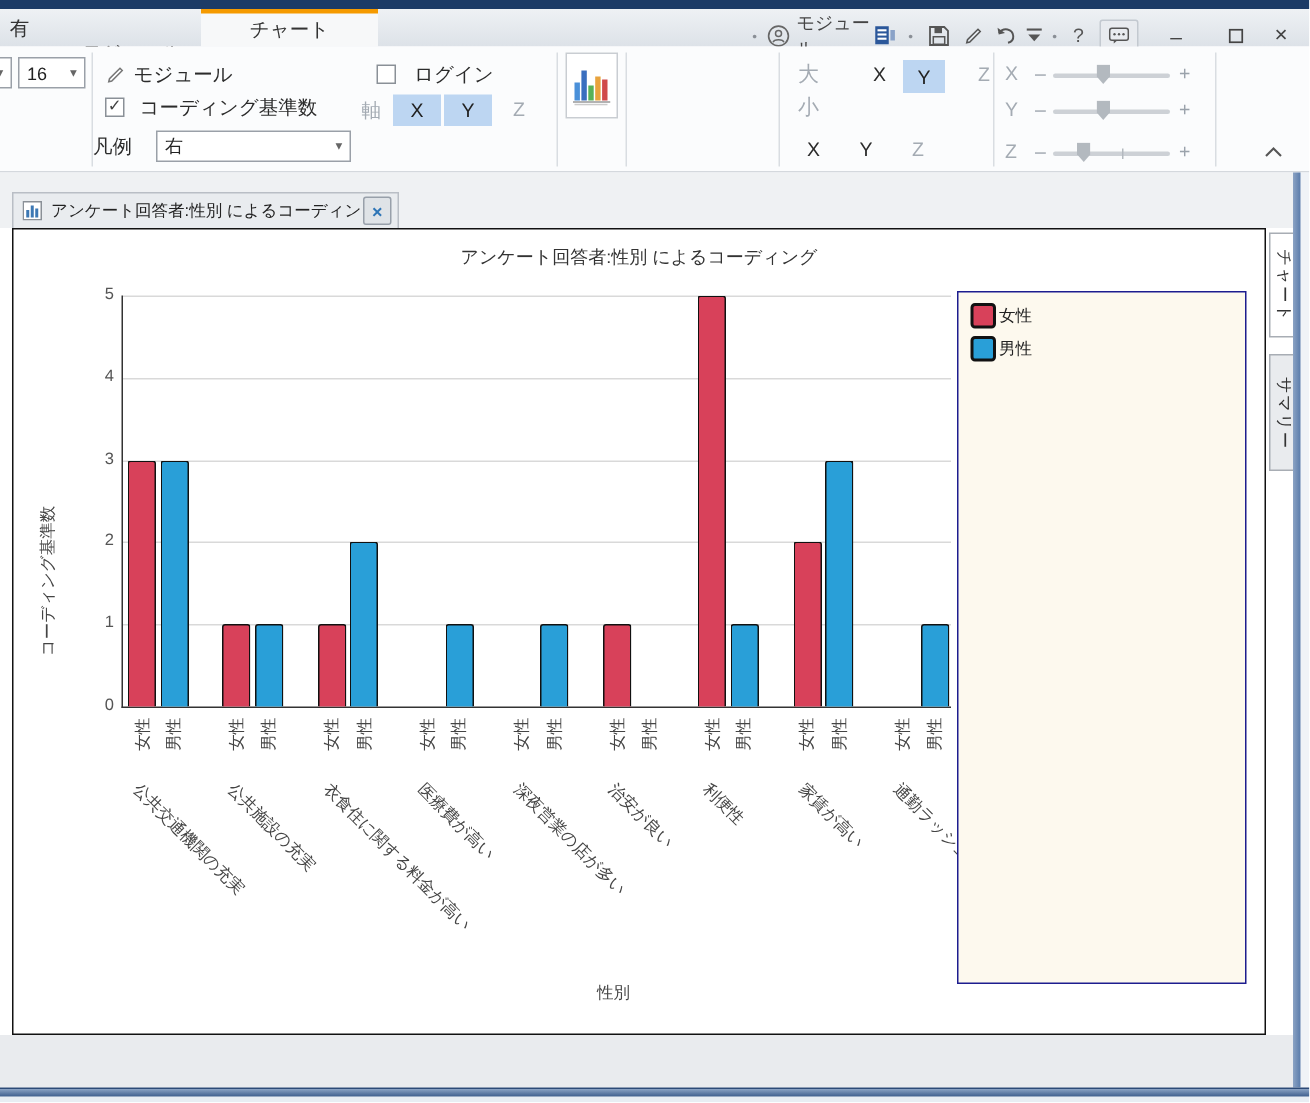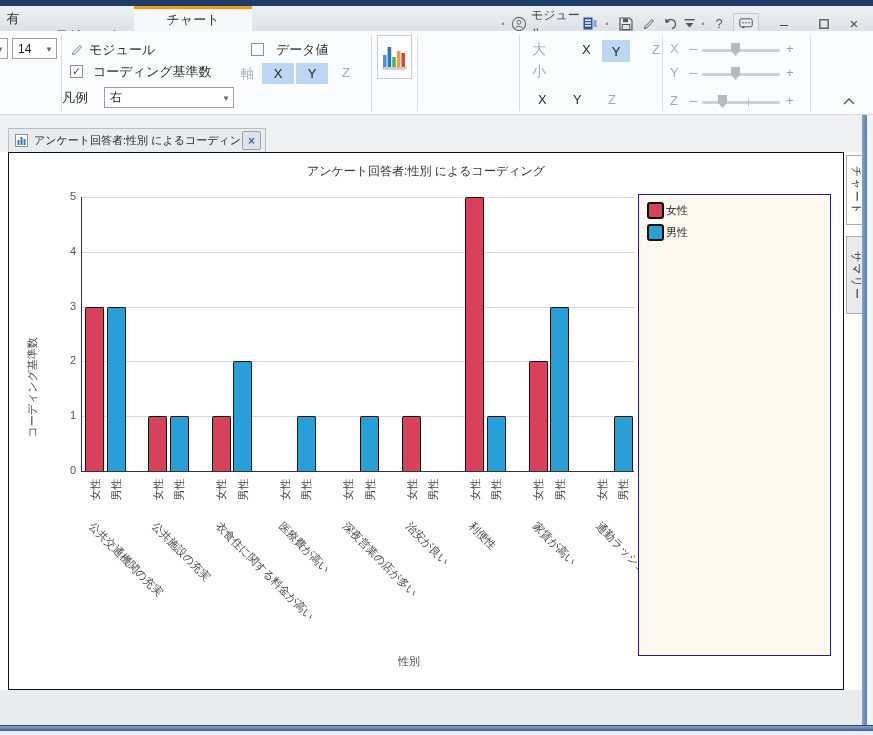--- a/index.html
+++ b/index.html
@@ -189,21 +189,21 @@
       </div>
   </div>
 
   <div class="abs ribbon">
 
     <div class="abs combo" style="left:-32px;top:7px;width:40px;">
       <span class="val"></span>
         <span class="arr">▾</span>
     </div>
     <div class="abs combo" style="left:12px;top:7px;width:45px;">
-      <span class="val">14</span>
+      <span class="val">16</span>
       <span class="arr">▾</span>
     </div>
     <div class="abs vsep" style="left:61px;"></div>
 
     <div class="abs" style="left:71px;top:12px;">
       <svg width="13" height="13" viewBox="0 0 13 13">
           <path d="M1.5 11.5 l2-.5 7-7 -1.5-1.5 -7 7 Z" fill="none" stroke="#777" stroke-width="1"></path>
         </svg>
     </div>
     <div class="abs rlabel" style="left:89px;top:10px;"><span>モジュール</span></div>
@@ -211,21 +211,21 @@
     <div class="abs checkbox" style="left:70px;top:34px;"><span>✓</span></div>
     <div class="abs rlabel" style="left:93px;top:32px;"><span>コーディング基準数</span></div>
 
     <div class="abs rlabel" style="left:62px;top:58px;"><span>凡例</span></div>
     <div class="abs combo" style="left:104px;top:56px;width:130px;">
       <span class="val">右</span>
       <span class="arr">▾</span>
     </div>
 
     <div class="abs checkbox" style="left:251px;top:12px;"></div>
-    <div class="abs rlabel" style="left:276px;top:10px;"><span>データ値</span></div>
+    <div class="abs rlabel" style="left:276px;top:10px;"><span>ログイン</span></div>
     <div class="abs rlabel gray" style="left:241px;top:34px;"><span>軸</span></div>
     <div class="abs axbtn" style="left:262px;top:32px;">
         <span>X</span>
       </div>
     <div class="abs axbtn" style="left:296px;top:32px;">
         <span>Y</span>
       </div>
     <div class="abs ztxt" style="left:342px;top:34px;"><span>Z</span></div>
 
     <div class="abs vsep" style="left:371px;"></div>

